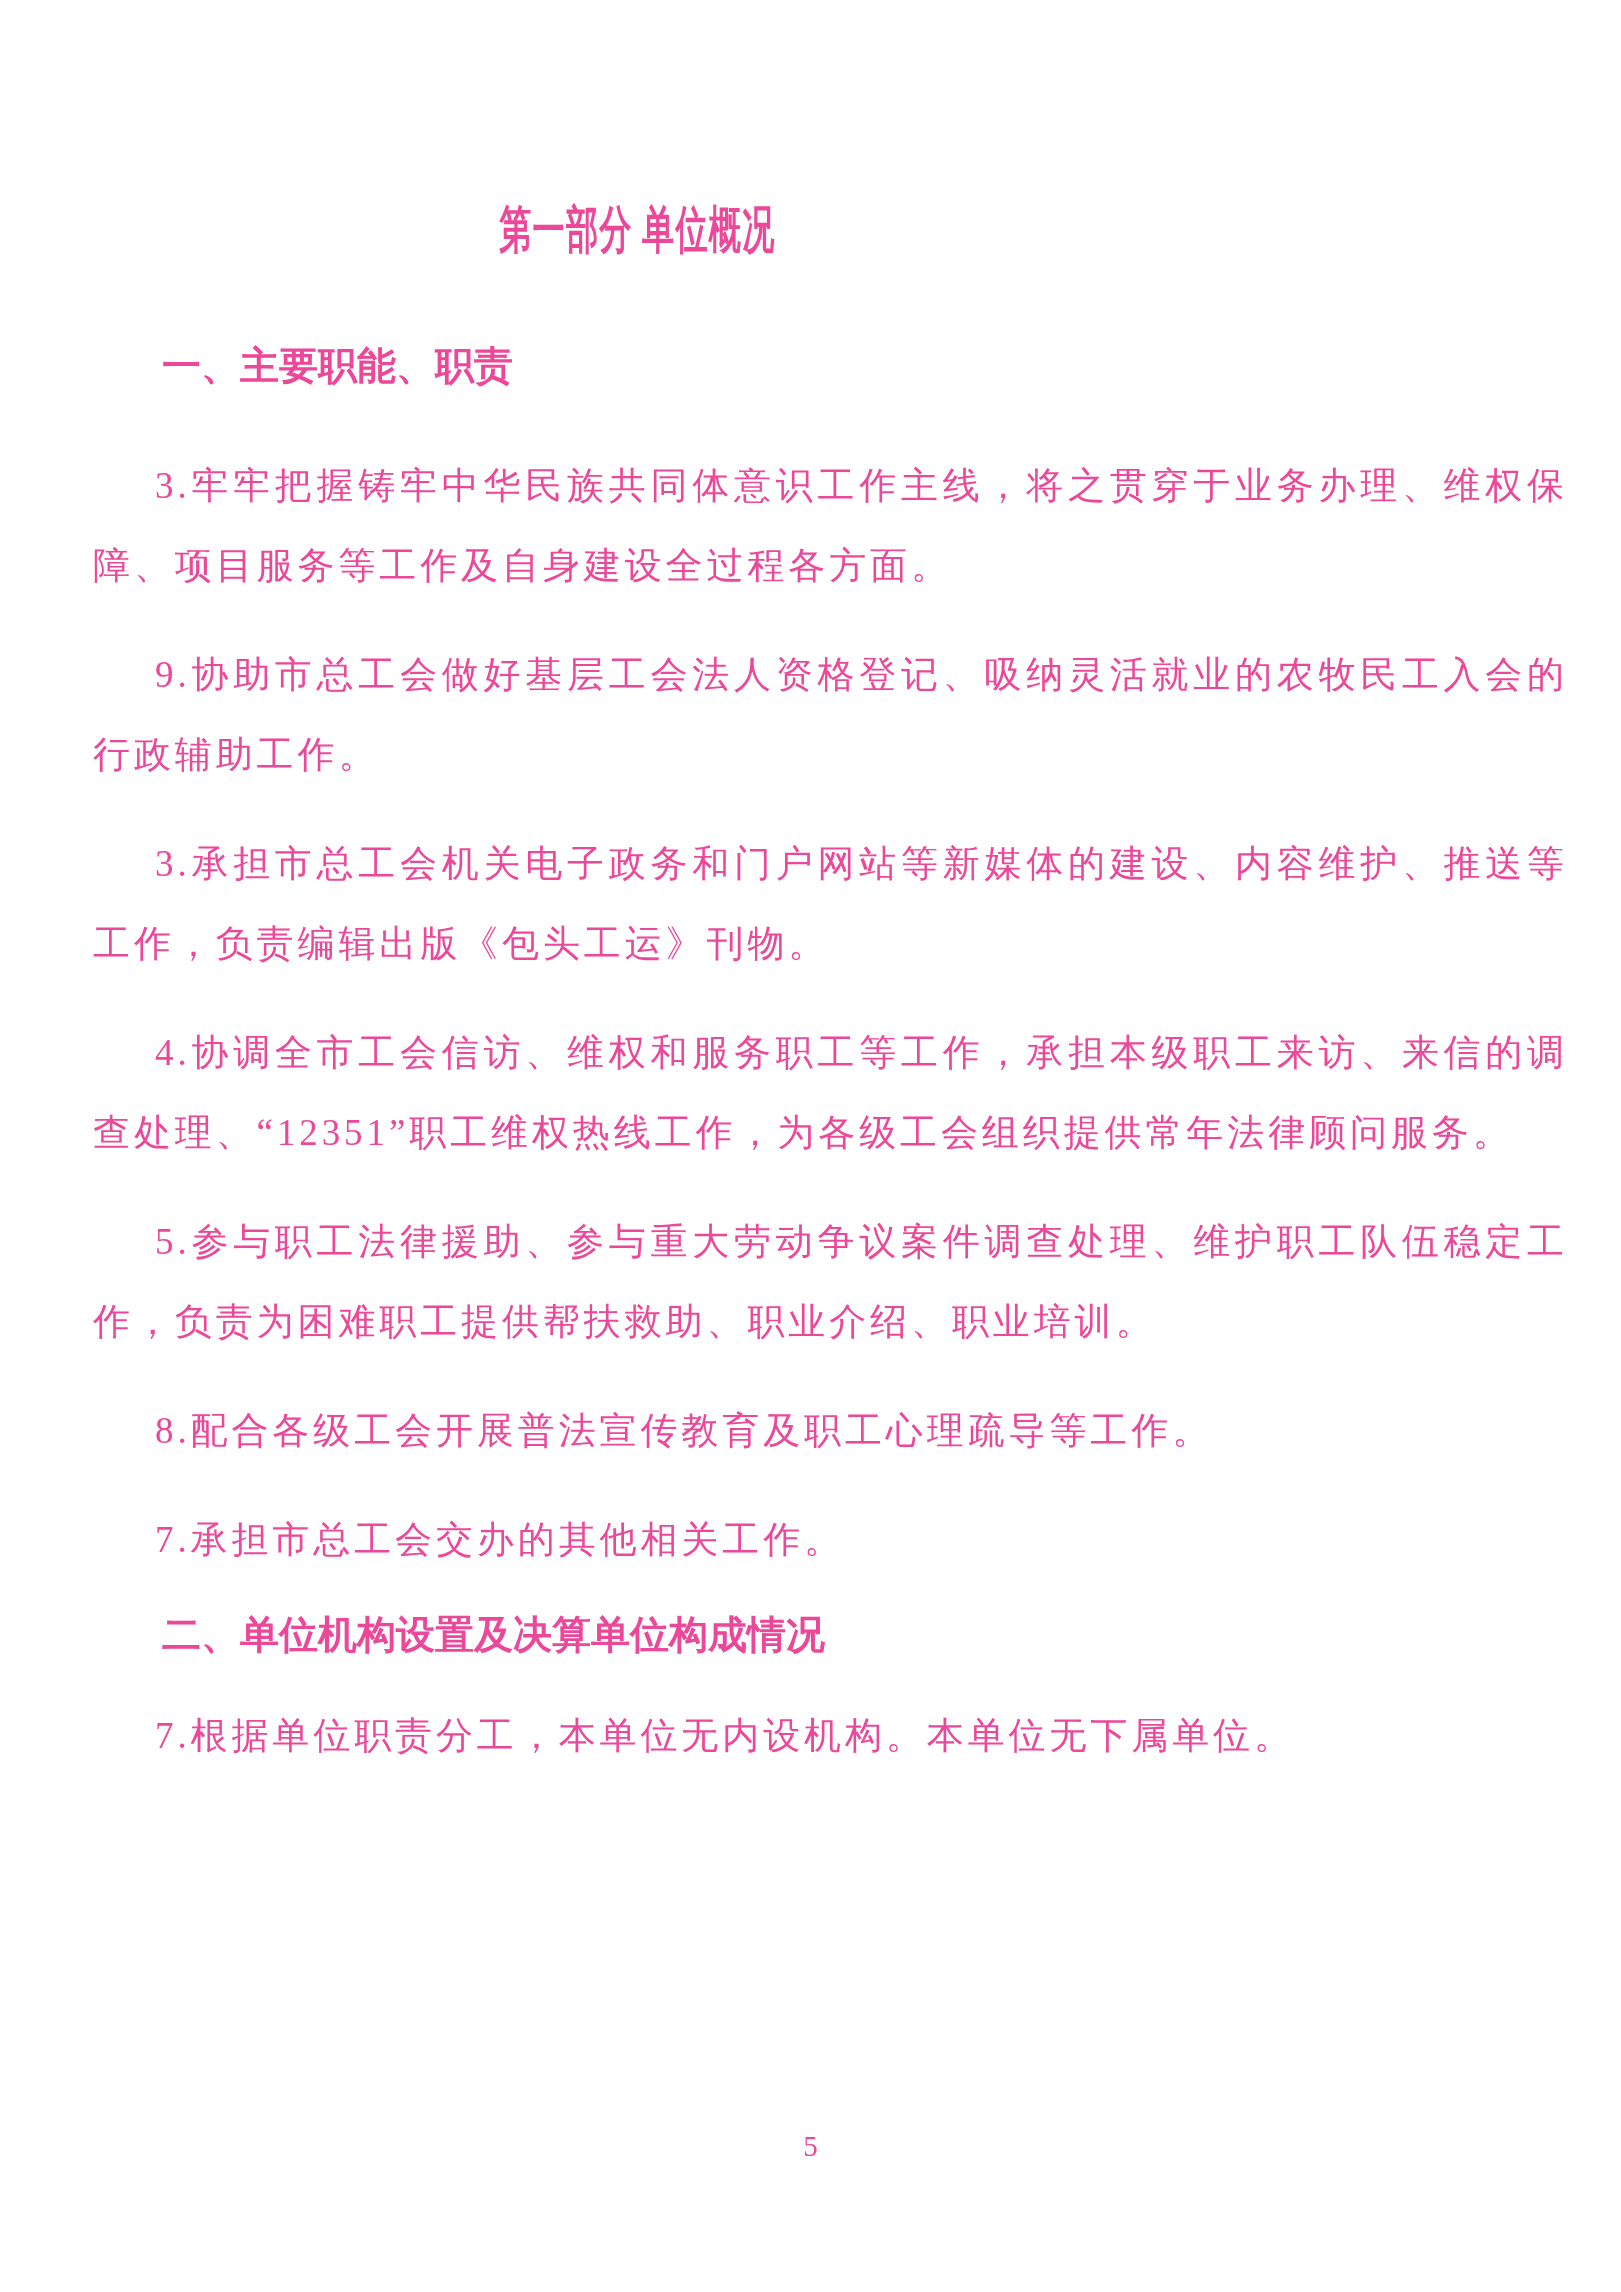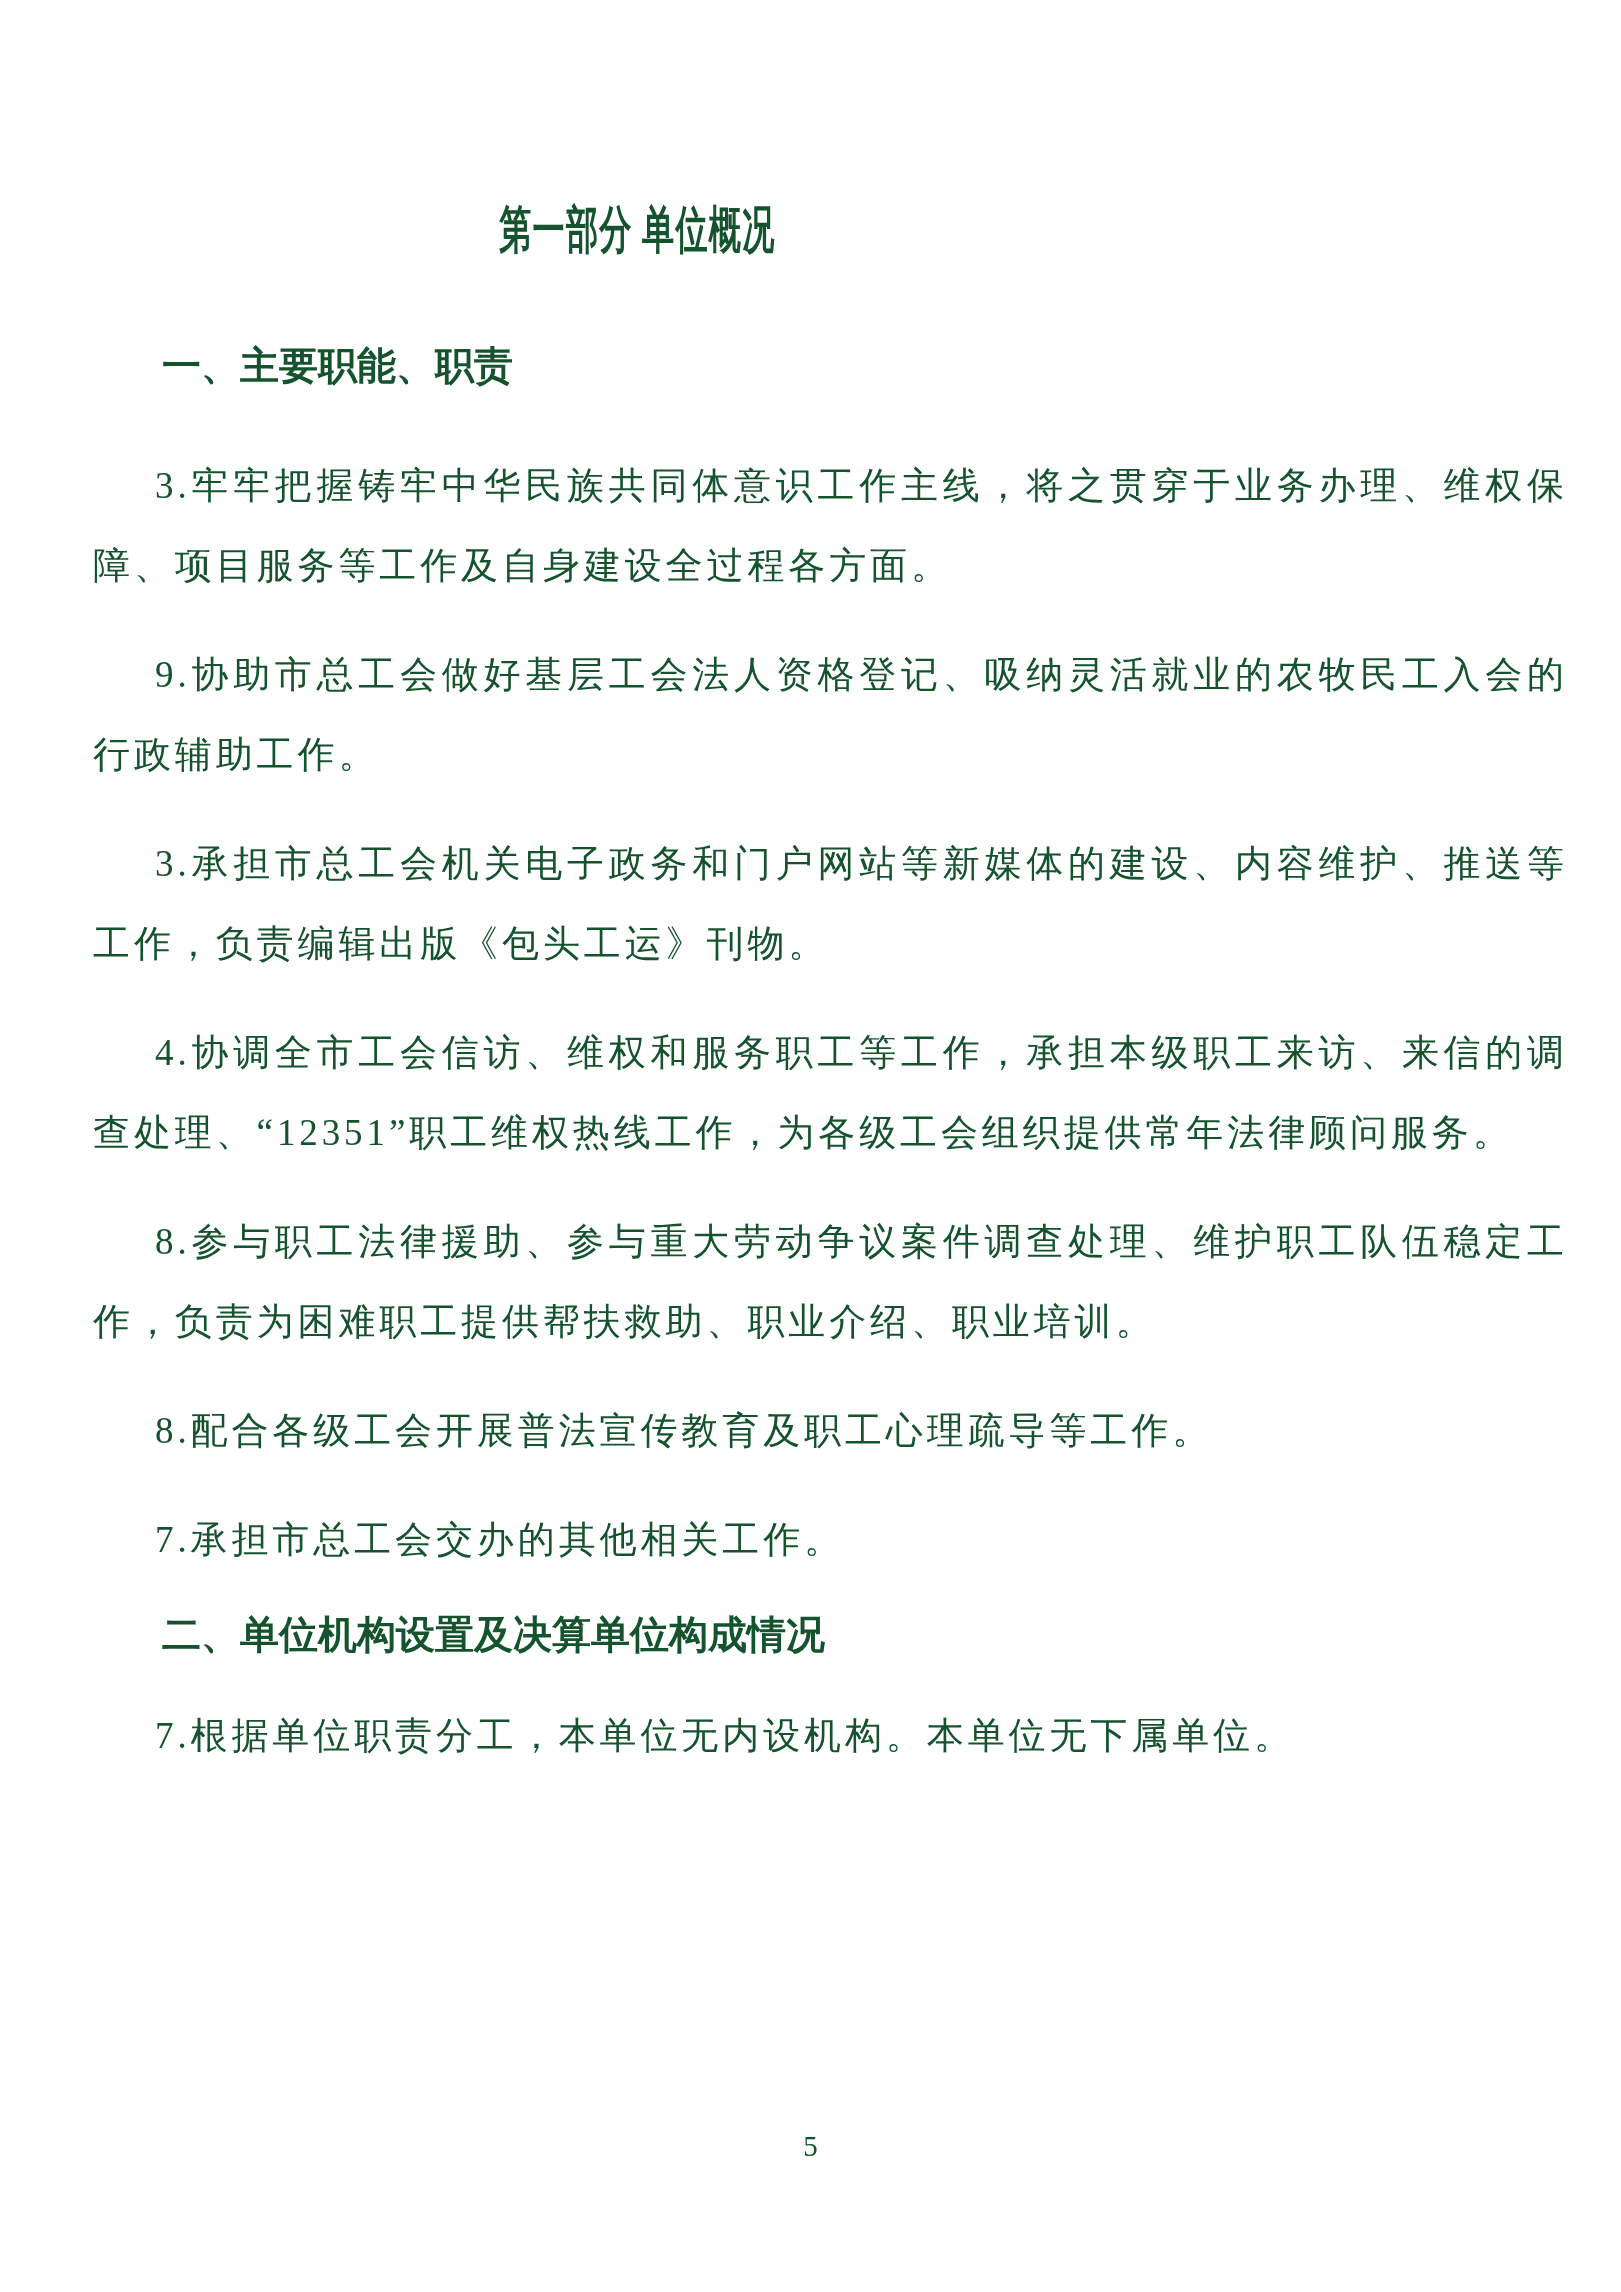--- a/index.html
+++ b/index.html
@@ -1,21 +1,21 @@
 <!DOCTYPE html>
 <html><head>
 <meta charset="utf-8">
 <style>
   html, body { margin: 0; padding: 0; background: #ffffff; }
   .page {
     position: relative;
     width: 1621px;
     height: 2165px;
     background: #ffffff;
-    color: #14532d;
+    color: #ec4899;
     overflow: hidden;
   }
   .content {
     padding: 0 53px 0 93px; 
   }
   
   .doc-title-row {
     margin-top: 201px;
     width: 1088px;            
     text-align: center;
@@ -77,21 +77,21 @@
 
 
     <p class="para">3.牢牢把握铸牢中华民族共同体意识工作主线，将之贯穿于业务办理、维权保障、项目服务等工作及自身建设全过程各方面。</p>
 
     <p class="para">9.协助市总工会做好基层工会法人资格登记、吸纳灵活就业的农牧民工入会的行政辅助工作。</p>
 
     <p class="para">3.承担市总工会机关电子政务和门户网站等新媒体的建设、内容维护、推送等工作，负责编辑出版《包头工运》刊物。</p>
 
     <p class="para">4.协调全市工会信访、维权和服务职工等工作，承担本级职工来访、来信的调查处理、“12351”职工维权热线工作，为各级工会组织提供常年法律顾问服务。</p>
 
-    <p class="para">8.参与职工法律援助、参与重大劳动争议案件调查处理、维护职工队伍稳定工作，负责为困难职工提供帮扶救助、职业介绍、职业培训。</p>
+    <p class="para">5.参与职工法律援助、参与重大劳动争议案件调查处理、维护职工队伍稳定工作，负责为困难职工提供帮扶救助、职业介绍、职业培训。</p>
 
     <p class="para">8.配合各级工会开展普法宣传教育及职工心理疏导等工作。</p>
 
     <p class="para">7.承担市总工会交办的其他相关工作。</p>
 
     <h2 class="section-heading second">二、单位机构设置及决算单位构成情况</h2>
 
     <p class="para">7.根据单位职责分工，本单位无内设机构。本单位无下属单位。</p>
 
   </div>

